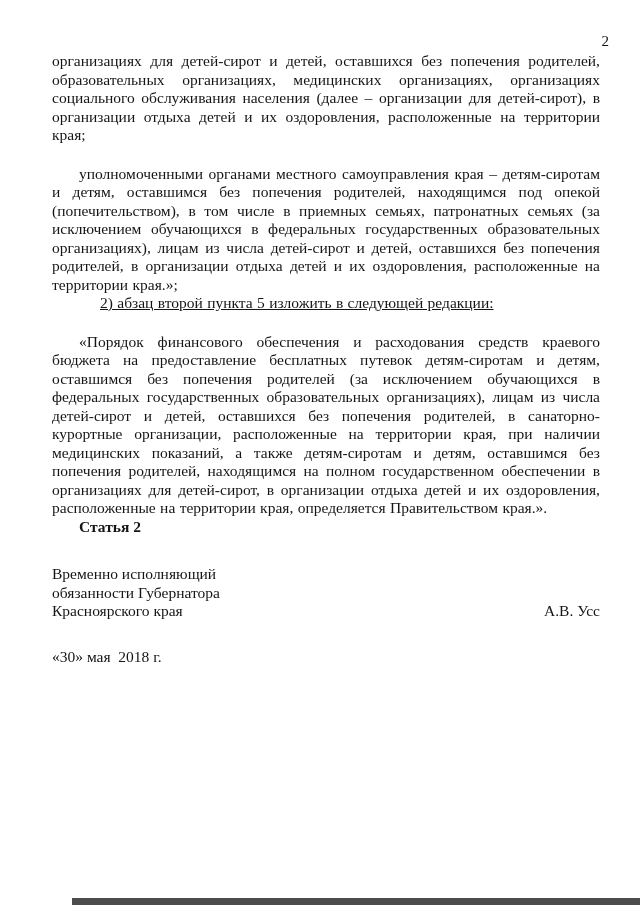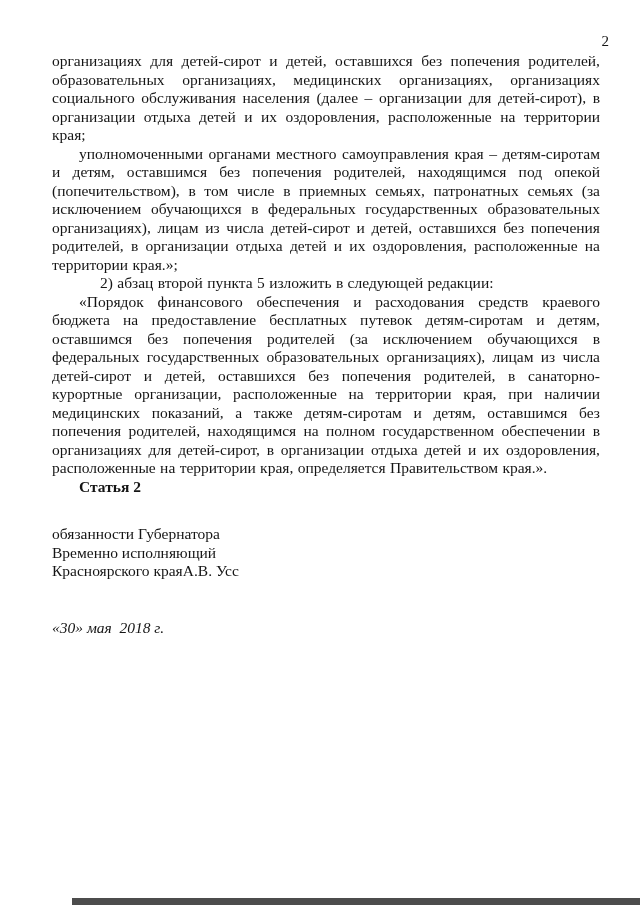--- a/index.html
+++ b/index.html
@@ -22,39 +22,38 @@
     font-size: 15px;
     line-height: 16px;
   }
   .body-text {
     padding: 52px 40px 0 52px;
   }
   .para {
     text-align: justify;
     word-spacing: 0.5px;
   }
-  .indent { text-indent: 27px; }
-  .indent-deep { text-indent: 48px; }
+  .indent { text-indent: 27px; margin-top: 20px; }
+  .indent-deep { text-indent: 48px; text-decoration: underline; }
   .article-heading {
     font-weight: bold;
     text-indent: 27px;
     margin-top: 0;
   }
   .signature-block {
     margin-top: 29px;
   }
   .sig-row {
     display: flex;
-    justify-content: flex-start;
+    justify-content: space-between;
     align-items: baseline;
   }
   .date-line {
-    margin-top: 38px;
+    margin-top: 27px;
     white-space: pre-wrap;
-    font-style: italic;
   }
   .scan-bottom-bar {
     position: absolute;
     bottom: 0;
     left: 72px;
     right: 0;
     height: 7px;
     background: #4c4c4c;
   }
 </style>
@@ -72,22 +71,22 @@
     <p class="para indent">уполномоченными органами местного самоуправления края – детям-сиротам и детям, оставшимся без попечения родителей, находящимся под опекой (попечительством), в том числе в приемных семьях, патронатных семьях (за исключением обучающихся в федеральных государственных образовательных организациях), лицам из числа детей-сирот и детей, оставшихся без попечения родителей, в организации отдыха детей и их оздоровления, расположенные на территории края.»;</p>
 
     <p class="para indent-deep">2) абзац второй пункта 5 изложить в следующей редакции:</p>
 
     <p class="para indent">«Порядок финансового обеспечения и расходования средств краевого бюджета на предоставление бесплатных путевок детям-сиротам и детям, оставшимся без попечения родителей (за исключением обучающихся в федеральных государственных образовательных организациях), лицам из числа детей-сирот и детей, оставшихся без попечения родителей, в санаторно-курортные организации, расположенные на территории края, при наличии медицинских показаний, а также детям-сиротам и детям, оставшимся без попечения родителей, находящимся на полном государственном обеспечении в организациях для детей-сирот, в организации отдыха детей и их оздоровления, расположенные на территории края, определяется Правительством края.».</p>
 
     <p class="article-heading">Статья 2</p>
 
 
     <div class="signature-block">
+      <div>Временно исполняющий</div>
       <div>обязанности Губернатора</div>
-      <div>Временно исполняющий</div>
       <div class="sig-row">
         <span>Красноярского края</span>
         <span>А.В. Усс</span>
       </div>
     </div>
 
     <p class="date-line">«30» мая  2018 г.</p>
 
   </div>
 

